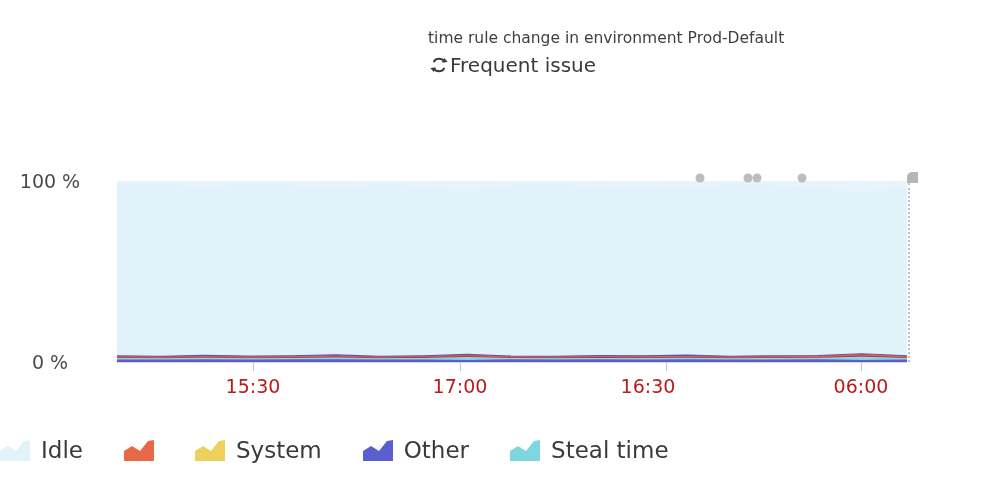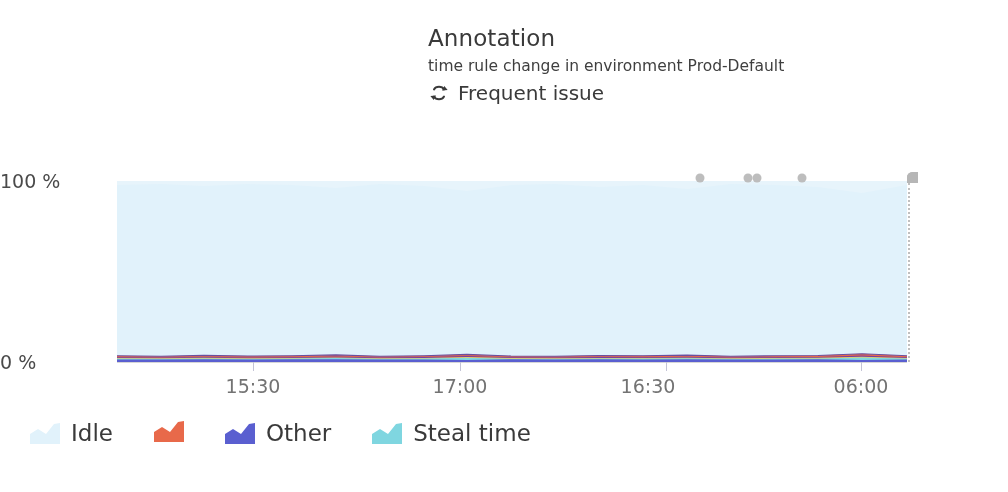--- a/index.html
+++ b/index.html
@@ -34,21 +34,21 @@
   .annotation-subtitle {
     font-size: 15.5px;
     line-height: 22px;
     color: #3f3f3f;
     margin-top: 3px;
     white-space: nowrap;
   }
   .annotation-tagline {
     display: flex;
     align-items: center;
-    gap: 8px;
+    gap: 0;
     margin-top: 3px;
     font-size: 20px;
     line-height: 26px;
     color: #3a3a3a;
     white-space: nowrap;
   }
   .repeat-icon {
     display: inline-block;
     width: 22px;
     height: 22px;
@@ -87,21 +87,21 @@
     width: 100%;
     height: 100%;
     display: block;
   }
 
   
   .y-label {
     position: absolute;
     right: 908px;       
     width: 100px;
-    text-align: left;
+    text-align: center;
     font-size: 19px;
     color: #4a4a4a;
     transform: translateY(-50%);
     white-space: nowrap;
   }
   .y-100 { top: 31px; }
   .y-50  { top: 118px; }
   .y-0   { top: 212px; }
 
   
@@ -117,21 +117,21 @@
     position: absolute;
     top: 212px;
     width: 1px;
     height: 9px;
     background: #c4c4d6;
   }
   .x-label {
     position: absolute;
     top: 225px;
     font-size: 19px;
-    color: #737373;
+    color: #b91c1c;
     transform: translateX(-50%);
     white-space: nowrap;
   }
 
   
   .annotation-dot {
     position: absolute;
     width: 9px;
     height: 9px;
     border-radius: 50%;
@@ -176,22 +176,21 @@
   }
 
   
   .legend {
     position: absolute;
     left: 0;
     top: 420px;
     width: 1008px;
     height: 60px;
     display: flex;
-    align-items: flex-start;
-    padding-left: 30px;
+    align-items: center;
     box-sizing: border-box;
   }
   .legend-item {
     display: flex;
     align-items: center;
     gap: 11px;
     margin-right: 41px;
     cursor: pointer;
   }
   .legend-icon {
@@ -203,21 +202,20 @@
   .legend-label {
     font-size: 23px;
     color: #3a3a3a;
     white-space: nowrap;
   }
 </style>
 </head>
 <body>
 
 <div class="annotation-block">
-  <div class="annotation-title">Annotation</div>
   <div class="annotation-subtitle">time rule change in environment Prod-Default</div>
   <div class="annotation-tagline">
     <span class="repeat-icon">
       <svg viewBox="0 0 24 24" width="22" height="22" aria-hidden="true">
         <g fill="none" stroke="#3a3a3a" stroke-width="2.1" stroke-linecap="round">
           <path d="M6.5 8.2 A6 5 0 0 1 17.5 8.2"></path>
           <path d="M17.5 15.8 A6 5 0 0 1 6.5 15.8"></path>
         </g>
         <polygon points="17.8,4.3 21.4,8.6 15.2,9.3" fill="#3a3a3a"></polygon>
         <polygon points="6.2,19.7 2.6,15.4 8.8,14.7" fill="#3a3a3a"></polygon>
@@ -281,20 +279,26 @@
     <span class="legend-label">Idle</span>
   </div>
 
   <div class="legend-item">
     <svg class="legend-icon" viewBox="0 0 30 22">
       <path d="M0,22 L0,12 L8,7 L16,12 L24,2 L30,1 L30,22 Z" fill="#e8694a"></path>
     </svg>
   </div>
 
 
+  <div class="legend-item">
+    <svg class="legend-icon" viewBox="0 0 30 22">
+      <path d="M0,22 L0,12 L8,7 L16,12 L24,2 L30,1 L30,22 Z" fill="#eed15c"></path>
+    </svg>
+    <span class="legend-label">System</span>
+  </div>
 
   <div class="legend-item">
     <svg class="legend-icon" viewBox="0 0 30 22">
       <path d="M0,22 L0,12 L8,7 L16,12 L24,2 L30,1 L30,22 Z" fill="#5a5fd0"></path>
     </svg>
     <span class="legend-label">Other</span>
   </div>
 
   <div class="legend-item">
     <svg class="legend-icon" viewBox="0 0 30 22">

